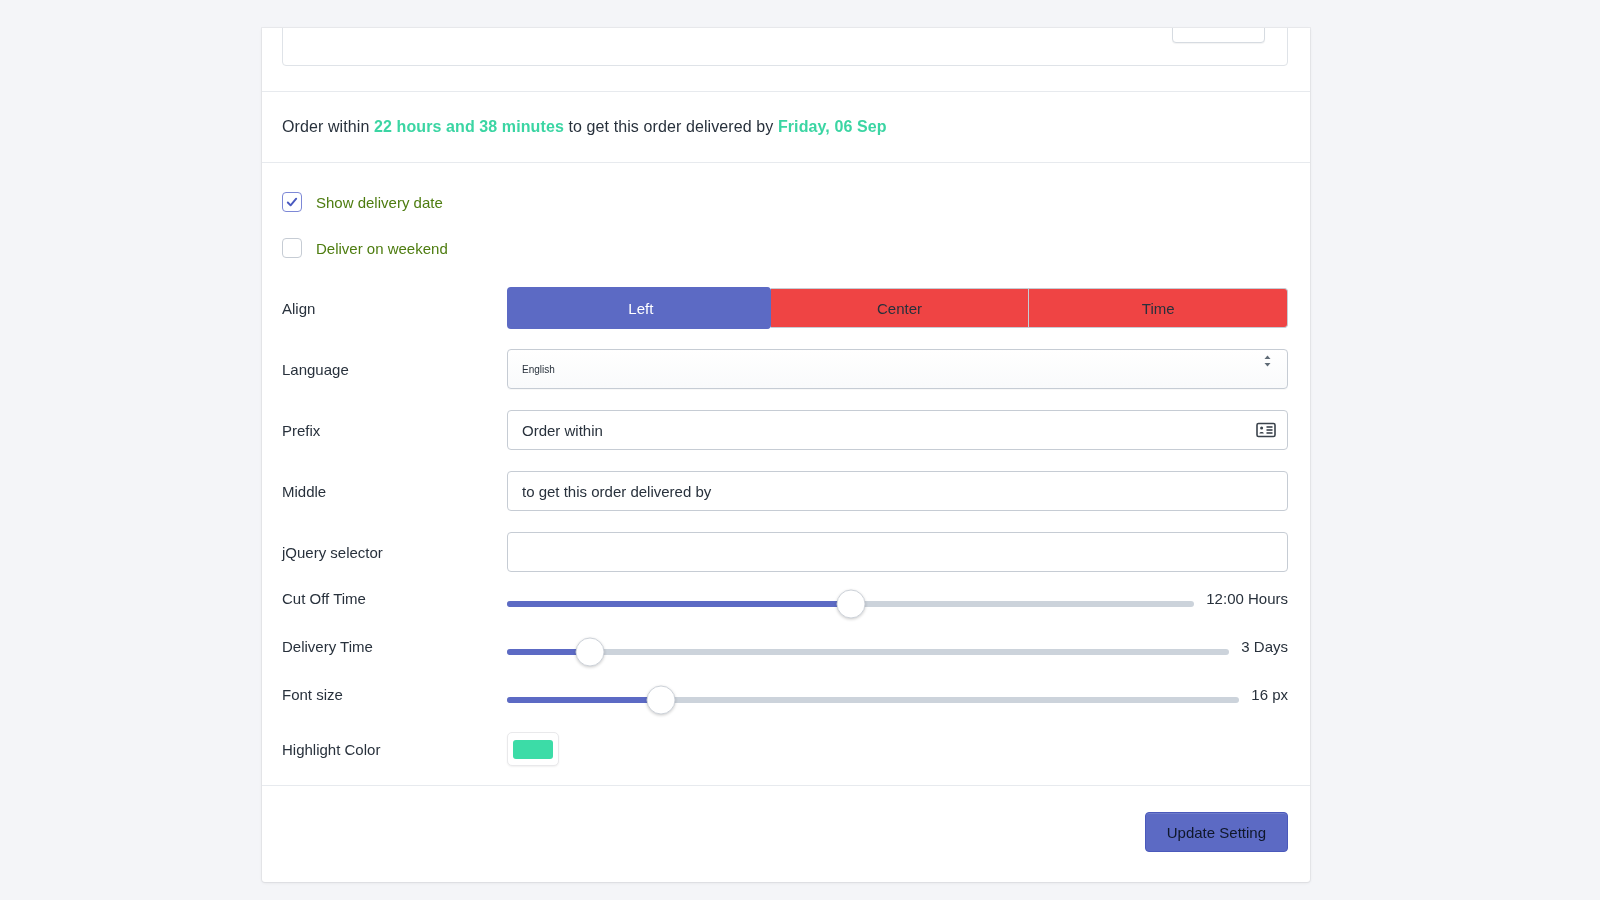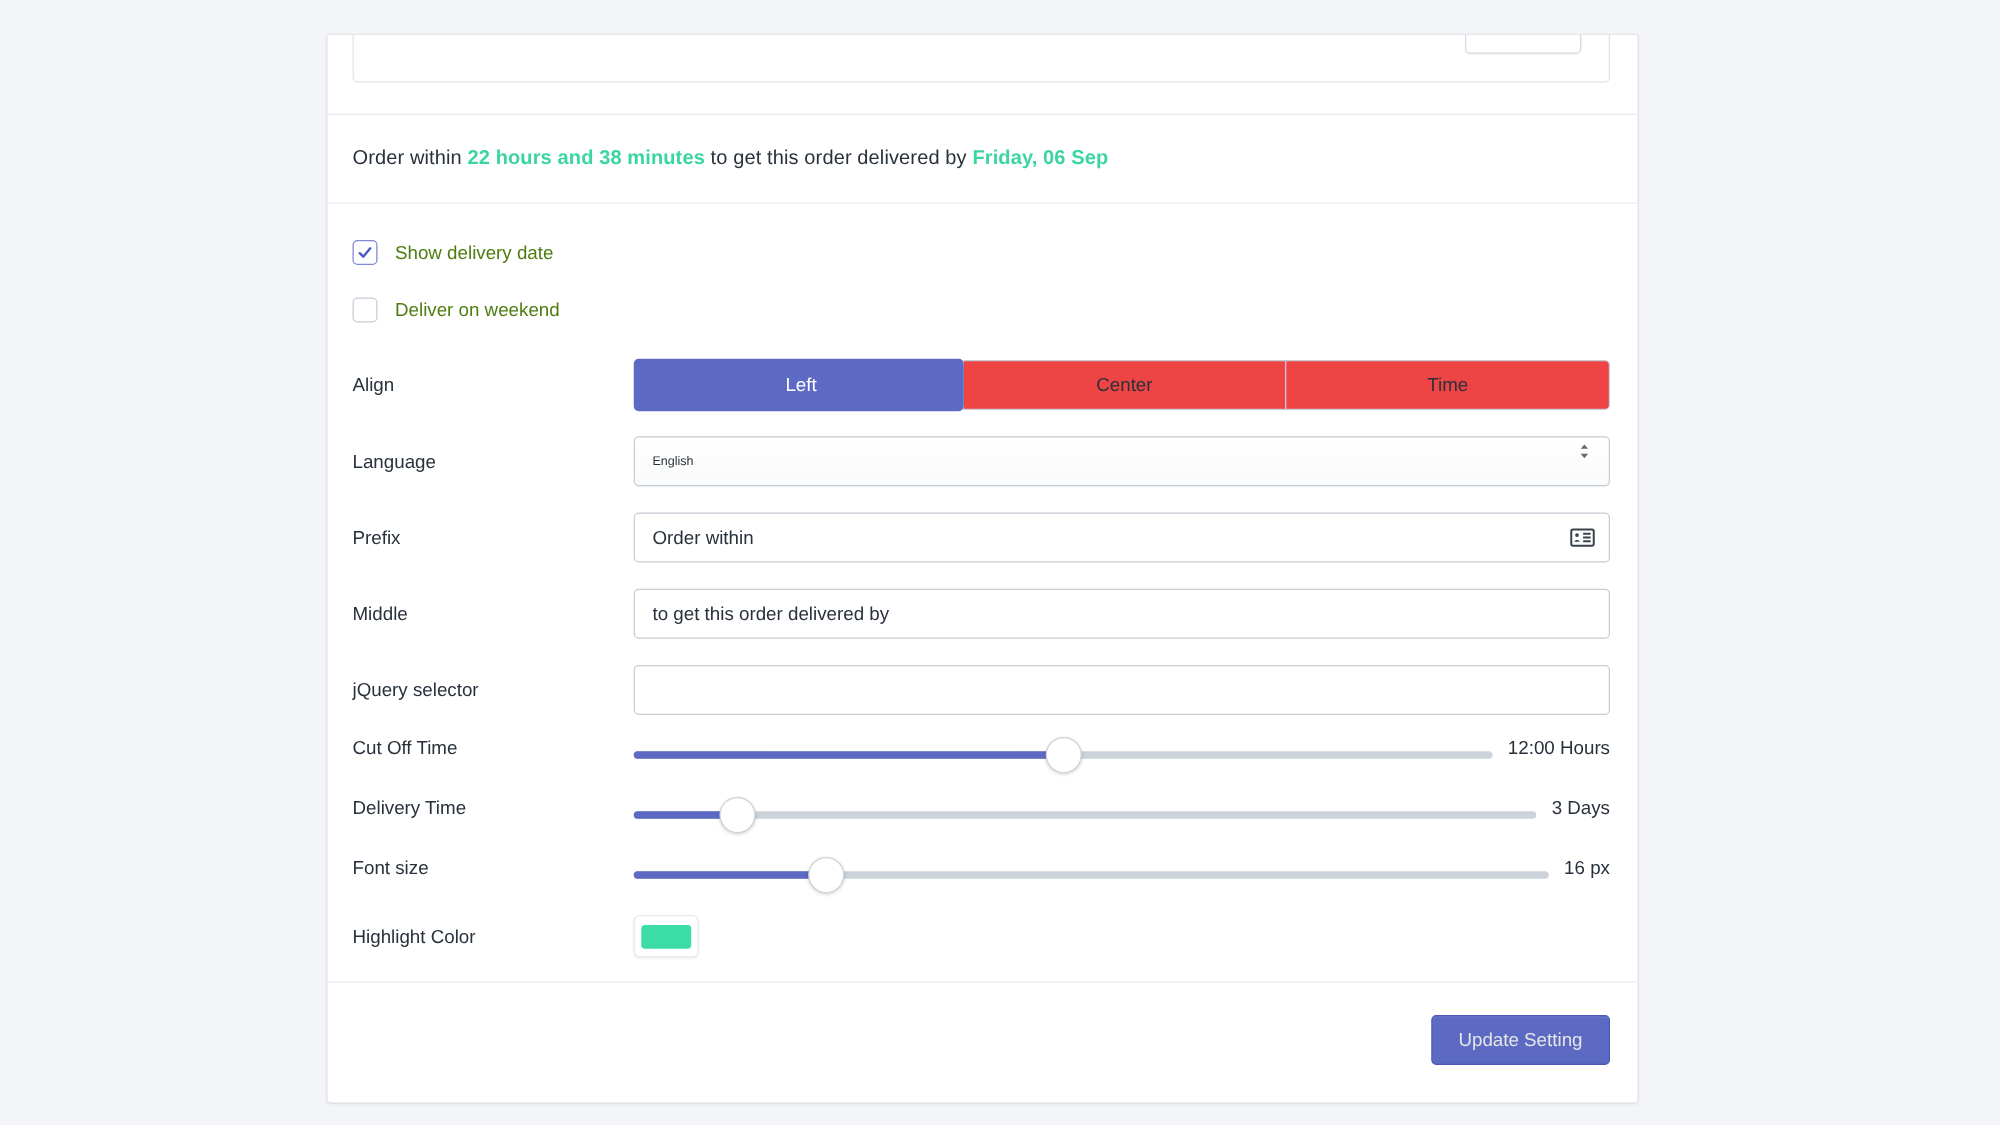--- a/index.html
+++ b/index.html
@@ -114,21 +114,21 @@
     display:flex; align-items:center; justify-content:center; cursor:pointer;
     box-shadow:0 1px 2px rgba(0,0,0,.06);
   }
   .swatch-inner { width:40px; height:19px; border-radius:3px; }
 
   
   .footer { position:absolute; left:0; right:0; bottom:0; height:97px; border-top:1px solid #e7eaee; }
   .update-btn {
     position:absolute; right:22px; top:26px; height:40px; padding:0 21px;
     background:#5c6ac4; border:1px solid #4a59bb; border-radius:4px;
-    color:#e5e5e5; font-size:15px; font-family:"Liberation Sans", sans-serif; cursor:pointer;
+    color:#0f172a; font-size:15px; font-family:"Liberation Sans", sans-serif; cursor:pointer;
     box-shadow:inset 0 1px 0 rgba(255,255,255,.12);
   }
 </style>
 </head>
 <body>
 
 <div class="canvas">
   <div class="main-card">
 
     <div class="top-section">

